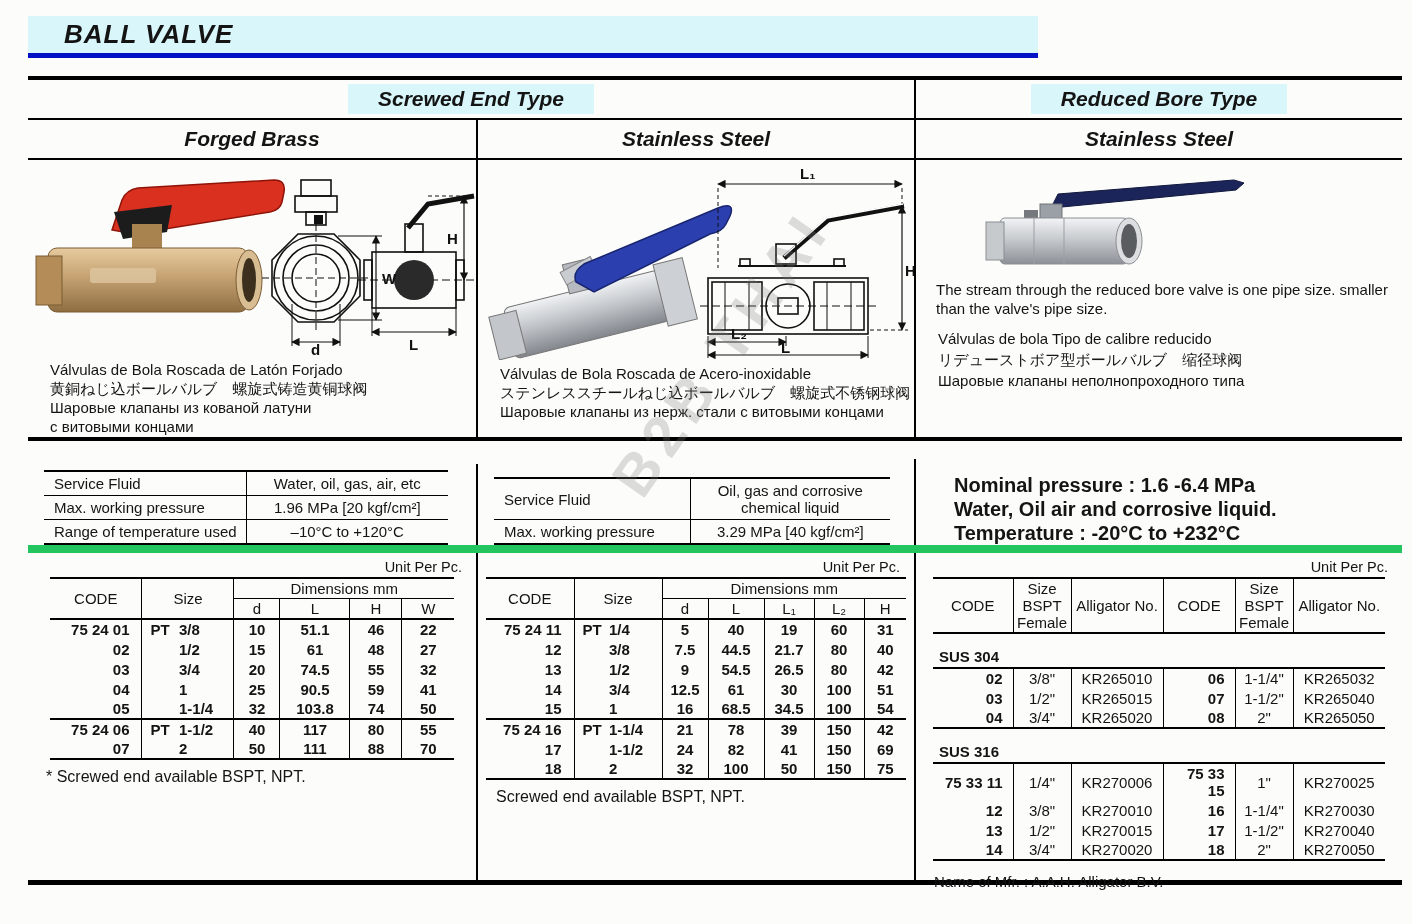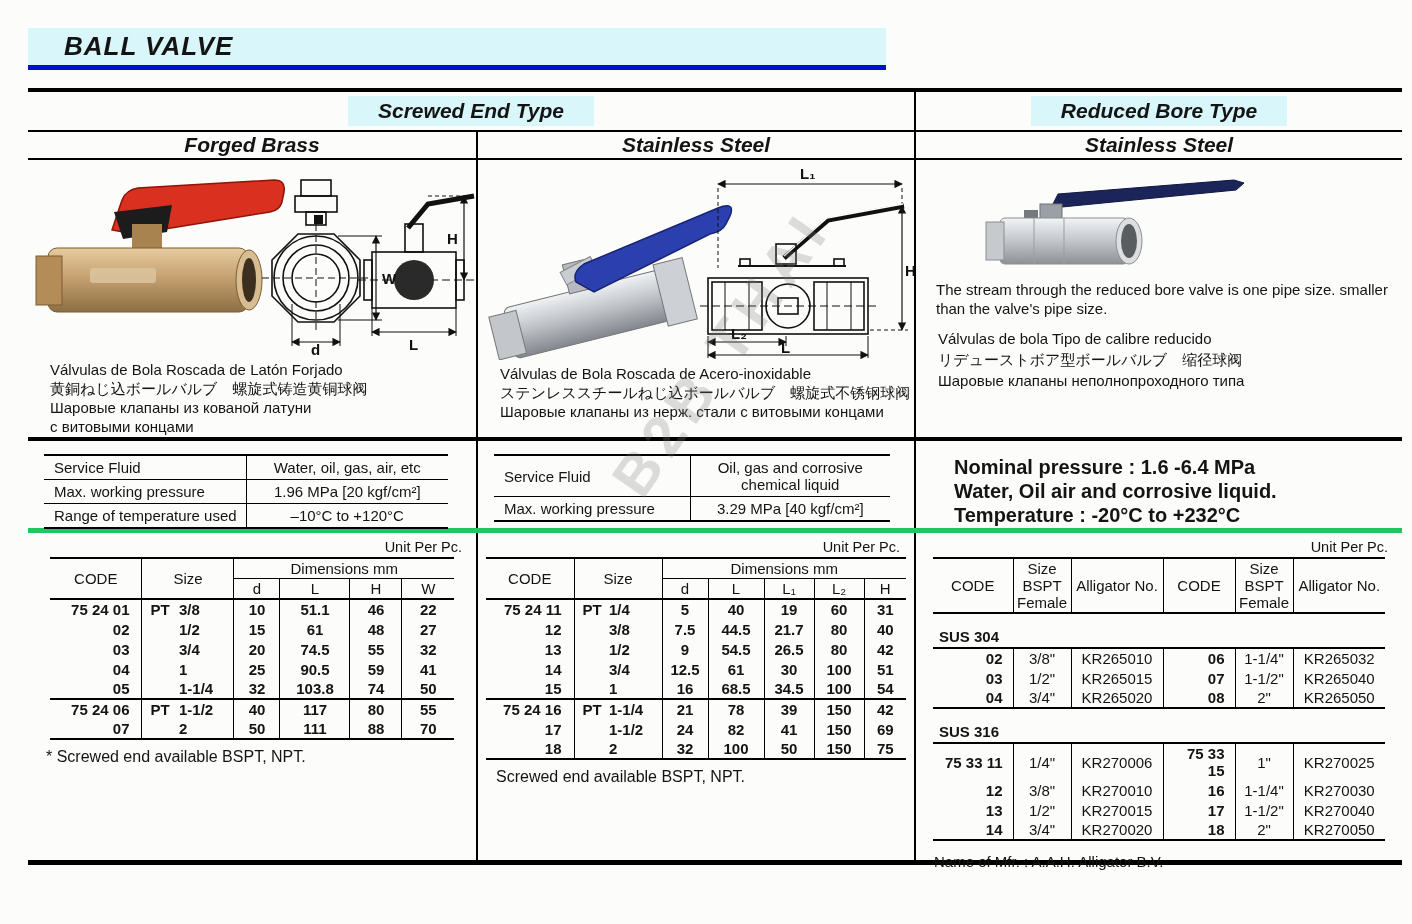--- a/index.html
+++ b/index.html
@@ -1,30 +1,30 @@
 <!DOCTYPE html>
 <html><head>
 <meta charset="utf-8">
 <style>
   * { margin:0; padding:0; box-sizing:border-box; }
   body { background:#e8e8e8; font-family:"Liberation Sans", sans-serif; color:#141414; }
   .page { position:relative; width:1412px; height:924px; background:#fcfcfb; overflow:hidden; }
 
   
-  .title-wrap { margin:28px 0 0 28px; width:858px; border-bottom:5px solid #0012c4; }
+  .title-wrap { margin:16px 0 0 28px; width:1010px; border-bottom:5px solid #0012c4; }
   .title { background:#d9f6fa; font-style:italic; font-weight:bold; font-size:26px;
            padding:3px 0 3px 36px; letter-spacing:1px; }
 
   
   .main { margin:18px 0 0 28px; width:1374px; border-top:4px solid #000; }
   .row  { display:flex; }
   .r1 { height:40px; border-bottom:2.5px solid #000; }
-  .r2 { height:28px; border-bottom:2.5px solid #000; }
+  .r2 { height:40px; border-bottom:2.5px solid #000; }
   .r3 { height:281px; border-bottom:4px solid #000; }
-  .r4 { height:92px; border-bottom:5px solid #22c55e; }
+  .r4 { height:112px; border-bottom:8px solid #22c55e;align-items:flex-end; }
   .r5 { height:332px; border-bottom:5px solid #000; }
   .cell  { position:relative; }
   .c1 { width:448px; }
   .c2 { width:438px; border-left:2px solid #000; }
   .c3 { width:488px; border-left:2px solid #000; }
   .span2 { width:886px; }
   .center { display:flex; align-items:center; justify-content:center; }
   .hl { background:#d9f6fa; font-style:italic; font-weight:bold; font-size:21px; padding:3px 30px; }
   .mat { font-style:italic; font-weight:bold; font-size:21px; }
 

